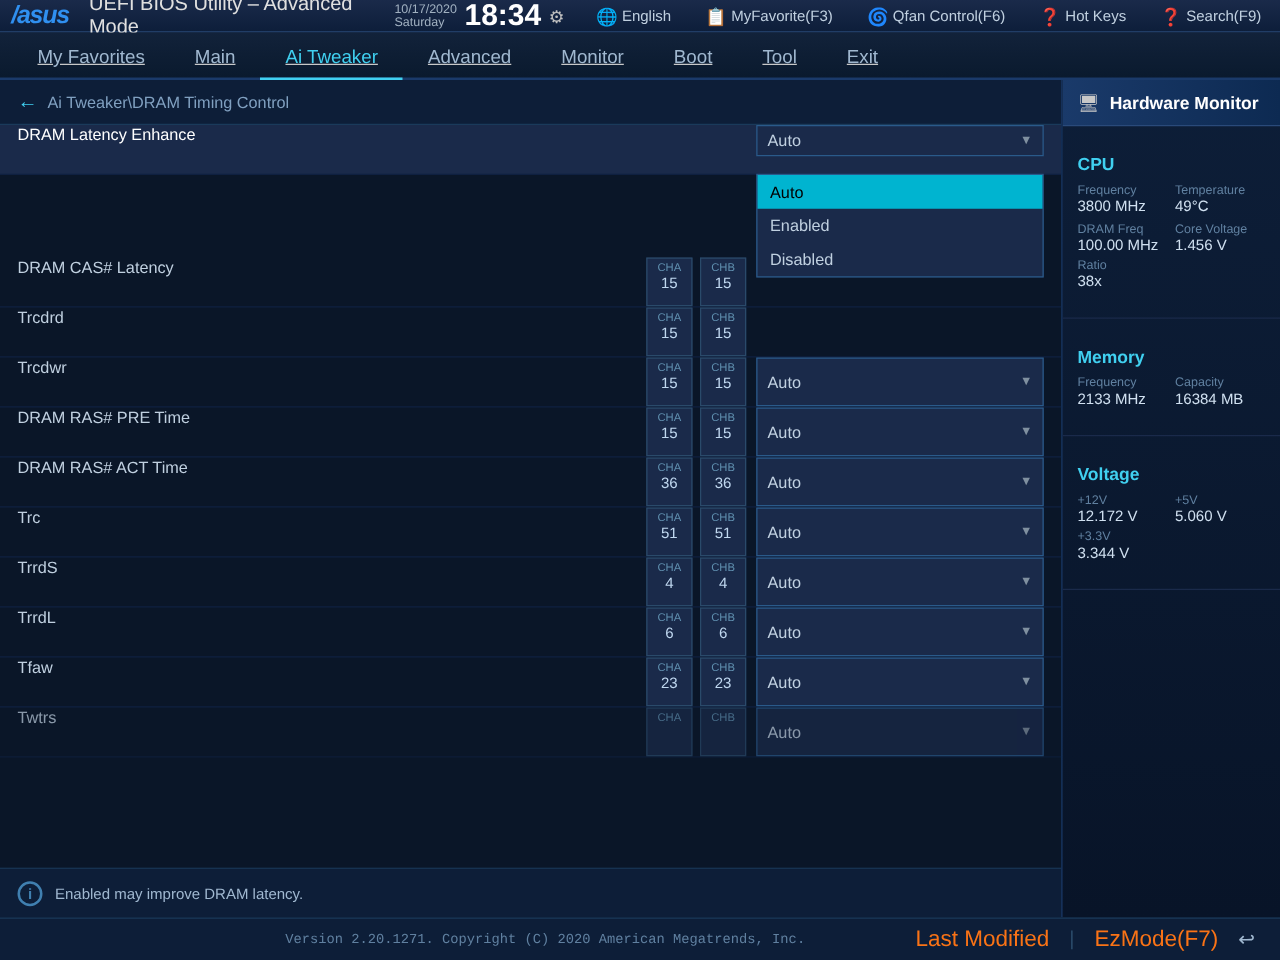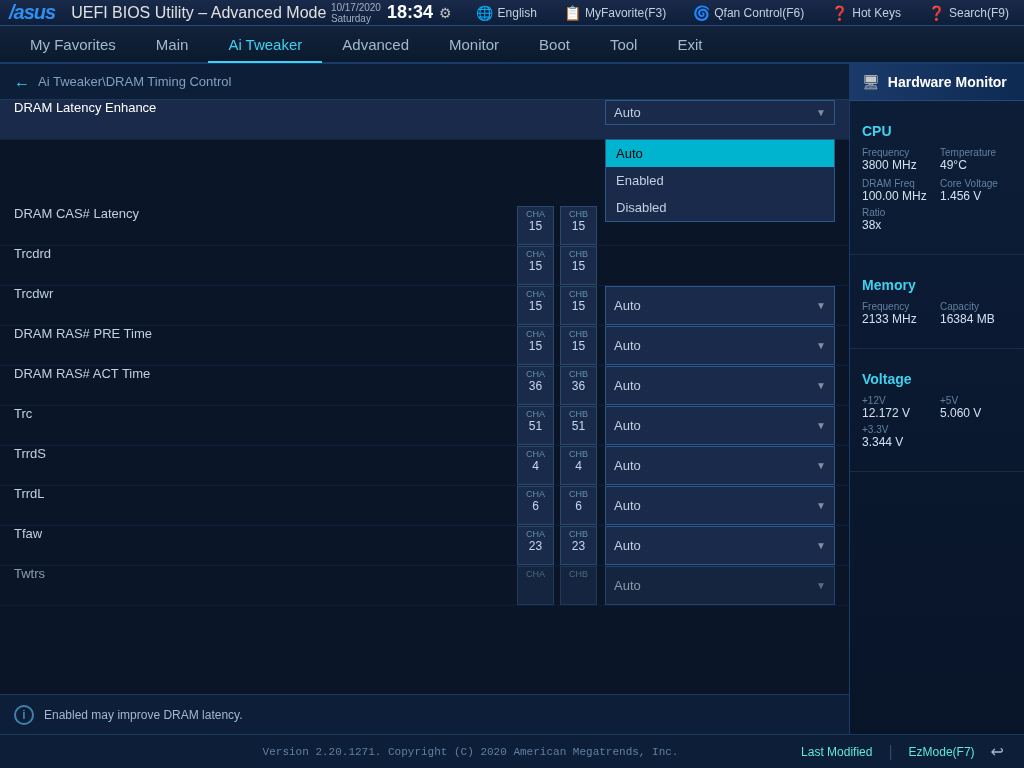--- a/index.html
+++ b/index.html
@@ -73,21 +73,21 @@
     }
 
     .header-date {
       display: flex;
       flex-direction: column;
       font-size: 10px;
       color: #a0b0c0;
     }
 
     .header-time {
-      font-size: 18px;
+      font-size: 24px;
       font-weight: bold;
       color: #ffffff;
     }
 
     .header-controls {
       display: flex;
       align-items: center;
       gap: 16px;
     }
 
@@ -111,21 +111,22 @@
       font-size: 14px;
     }
 
     
     .nav-tabs {
       display: flex;
       background: linear-gradient(180deg, #12223a 0%, #0a1a2e 100%);
       padding: 0 10px;
       border-bottom: 2px solid #1a3a6a;
       height: 38px;
-      align-items: center;
+      align-items: flex-end;
+      text-decoration: underline;
     }
 
     .nav-tab {
       padding: 8px 20px;
       font-size: 15px;
       cursor: pointer;
       color: #a0b8d0;
       border-bottom: 2px solid transparent;
       margin-bottom: -2px;
     }
@@ -374,22 +375,22 @@
       font-family: Liberation Mono, monospace;
     }
 
     .footer-right {
       display: flex;
       gap: 16px;
       align-items: center;
     }
 
     .footer-btn {
-      font-size: 12px;
-      color: #5eead4;
+      font-size: 18px;
+      color: #f97316;
       cursor: pointer;
     }
   </style>
 </head>
 <body>
 
 <div class="main-content">
 
   <div class="header">
     <div class="asus-logo">

